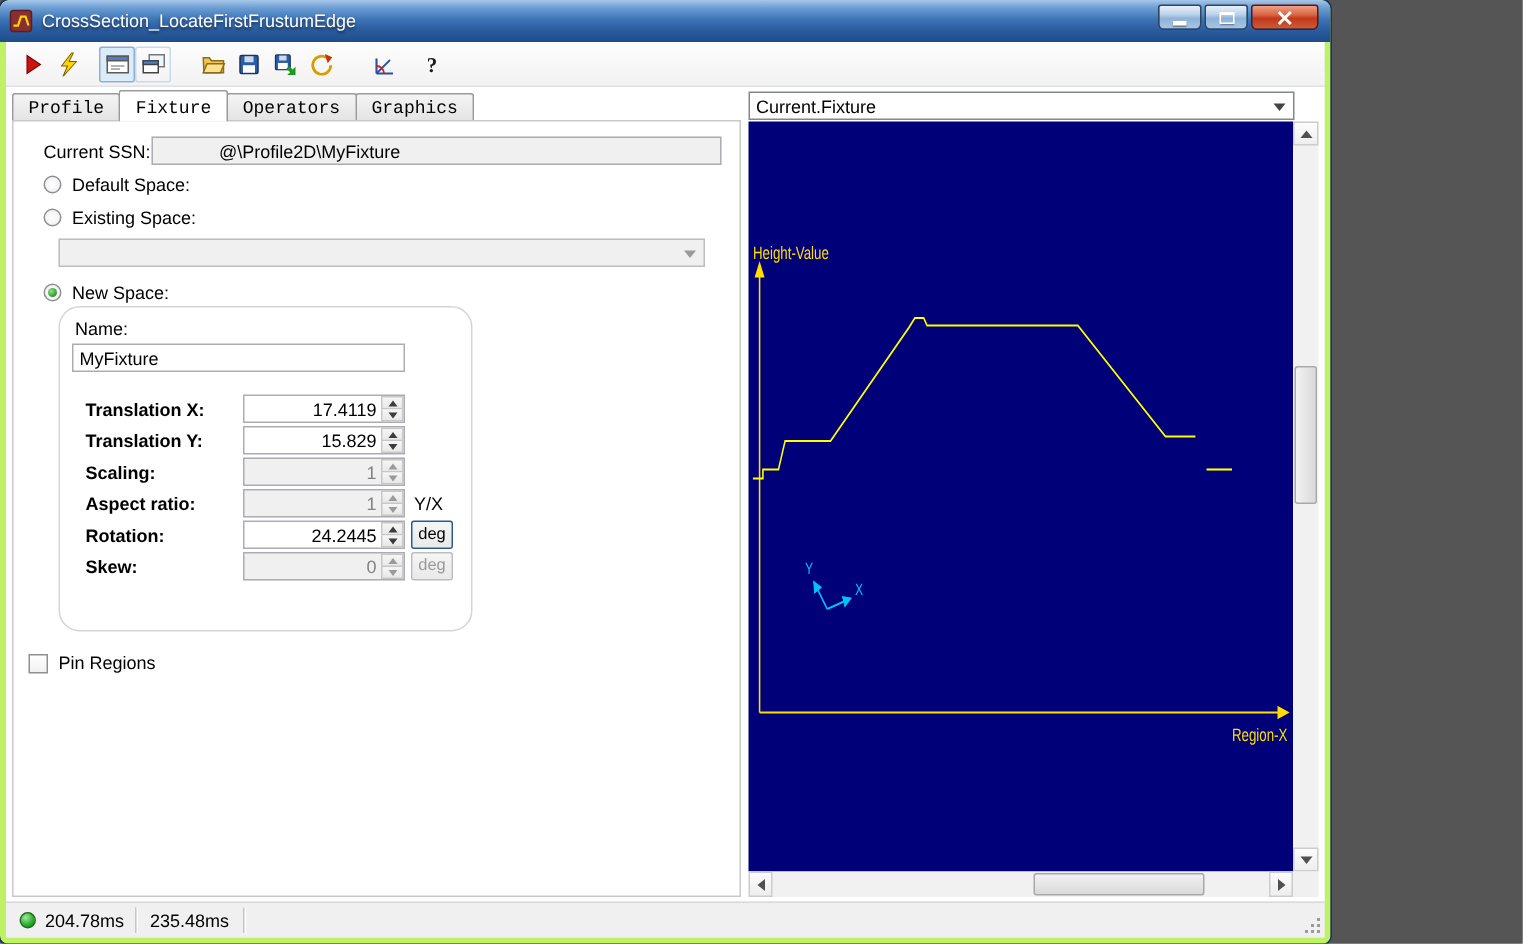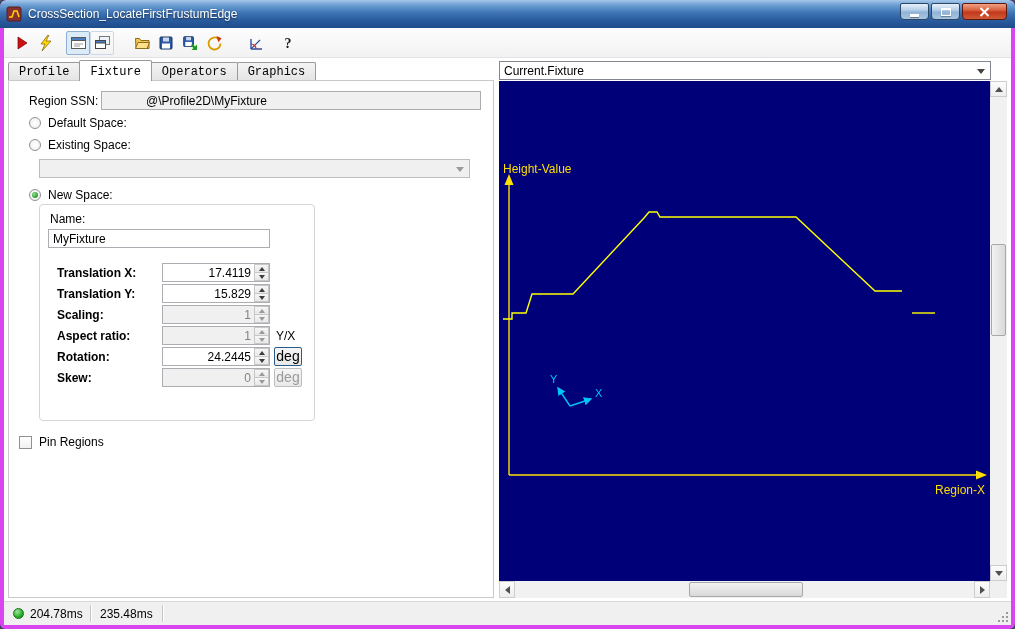--- a/index.html
+++ b/index.html
@@ -1,20 +1,20 @@
 <!DOCTYPE html>
 <html><head>
 <meta charset="utf-8">
 <style>
   * { box-sizing: border-box; margin: 0; padding: 0; }
   html,body { background:#555; }
   body { font-family:"Liberation Sans", sans-serif; font-size:12px; color:#000; }
 
-  .window{ position:relative; width:1015px; height:629px; overflow:hidden;
-    border-radius:6px 6px 5px 5px; background:#d946ef; outline:1px solid #16365e; }
+  .window{ position:relative; width:887px; height:629px; overflow:hidden;
+    border-radius:6px 6px 5px 5px; background:#bef264; outline:1px solid #16365e; }
 
   
   .titlebar{ position:absolute; top:0; left:0; right:0; height:28px;
     background:linear-gradient(180deg,#a6c7ea 0%,#6d9fd4 18%,#3d74b5 46%,#2a5c9e 72%,#1e4c8a 100%);
     border-radius:6px 6px 0 0; display:flex; align-items:center; padding:0 6px; }
   .title-text{ color:#fff; margin-left:6px; text-shadow:0 1px 2px rgba(0,0,0,.6); white-space:nowrap; }
   .cap-btns{ position:absolute; top:3px; right:8px; display:flex; }
   .cap-btn{ width:29px; height:17px; margin-left:2px; border:1px solid #2c4663;
     border-radius:2px 2px 4px 4px;
     background:linear-gradient(#e7f1fb,#b6cfe8 40%,#8fb3d8 55%,#a9c6e2);
@@ -55,42 +55,42 @@
   .radio .rdot{ width:12px; height:12px; border-radius:50%; border:1px solid #8e9094;
     background:radial-gradient(#ffffff,#ededed); position:relative; }
   .radio.selected .rdot::after{ content:""; position:absolute; left:2px; top:2px; width:6px; height:6px;
     border-radius:50%; background:radial-gradient(circle at 35% 35%,#8ee08e,#2c9a2c 70%,#1d7a1d); }
   .combo{ position:absolute; border:1px solid #abadb3; background:#fff; height:19px;
     display:flex; align-items:center; padding:0 4px; }
   .combo.disabled{ background:#f0f0f0; border-color:#bdbdbd; color:#8a8a8a; }
   .combo-arrow{ position:absolute; right:5px; top:7px; width:0; height:0;
     border-left:4px solid transparent; border-right:4px solid transparent; border-top:5px solid #444; }
   .combo.disabled .combo-arrow{ border-top-color:#9a9a9a; }
-  .groupbox{ position:absolute; border:1px solid #d5d5d5; border-radius:4px; }
+  .groupbox{ position:absolute; border:1px solid #d5d5d5; border-radius:14px; }
   .frow{ position:absolute; left:0; right:0; height:19px; }
   .flabel{ position:absolute; left:17px; top:3px; white-space:nowrap;font-weight:bold; }
   .spin{ position:absolute; left:122px; top:0; width:108px; height:19px; border:1px solid #abadb3;
     background:#fff; display:flex; }
   .spin input{ flex:1; min-width:0; border:0; outline:0; background:transparent; text-align:right;
     font:12px "Liberation Sans",sans-serif; padding:0 3px; }
   .spin .arrows{ width:15px; display:flex; flex-direction:column; }
   .sbtn{ flex:1; display:flex; align-items:center; justify-content:center;
     background:linear-gradient(#f6f6f6,#e8e8e8); border:1px solid #c7c7c7; }
   .sbtn + .sbtn{ border-top:none; }
   .tri-up{ width:0; height:0; border-left:3px solid transparent; border-right:3px solid transparent;
     border-bottom:4px solid #3c3c3c; }
   .tri-down{ width:0; height:0; border-left:3px solid transparent; border-right:3px solid transparent;
     border-top:4px solid #3c3c3c; }
   .spin.disabled{ background:#f0f0f0; }
   .spin.disabled input{ color:#838383; }
   .spin.disabled .tri-up{ border-bottom-color:#9a9a9a; }
   .spin.disabled .tri-down{ border-top-color:#9a9a9a; }
   .suffix{ position:absolute; top:3px; white-space:nowrap; }
   .deg-btn{ position:absolute; width:28px; height:19px; border:1px solid #2a5c8a; border-radius:2px;
-    background:linear-gradient(#f5f5f5,#e9e9e9); font-size:14px; text-align:center; line-height:16px; }
+    background:linear-gradient(#f5f5f5,#e9e9e9); font-size:11px; text-align:center; line-height:16px; }
   .deg-btn.disabled{ border-color:#bdbdbd; color:#9a9a9a; }
   .checkbox{ position:absolute; display:flex; align-items:center; gap:7px; }
   .cbox{ width:13px; height:13px; border:1px solid #8e9094; background:linear-gradient(#fff,#f1f1f1); }
 
   
   .right-panel{ position:absolute; top:3px; left:495px; right:4px; bottom:3px; }
   .gcombo{ left:0; right:16px; top:0; border:1px solid #828790; }
   .canvas{ position:absolute; top:20px; left:0; right:17px; bottom:17px; background:#000078; }
   .canvas svg{ display:block; width:100%; height:100%; }
 
@@ -225,21 +225,21 @@
 
       <div class="tabstrip">
         <div class="tab"><span>Profile</span></div>
         <div class="tab active"><span>Fixture</span></div>
         <div class="tab"><span>Operators</span></div>
         <div class="tab"><span>Graphics</span></div>
       </div>
 
       <div class="tabpage">
 
-        <span class="lbl" style="left:20px; top:13px;">Region SSN:</span>
+        <span class="lbl" style="left:20px; top:13px;">Current SSN:</span>
         <input class="txt readonly" style="left: 92px; top: 10px; width: 380px;" readonly="" value="@\Profile2D\MyFixture">
 
         <div class="radio" style="left:20px; top:35px;">
           <span class="rdot"></span>
           <span>Default Space:</span>
         </div>
 
         <div class="radio" style="left:20px; top:57px;">
           <span class="rdot"></span>
           <span>Existing Space:</span>

